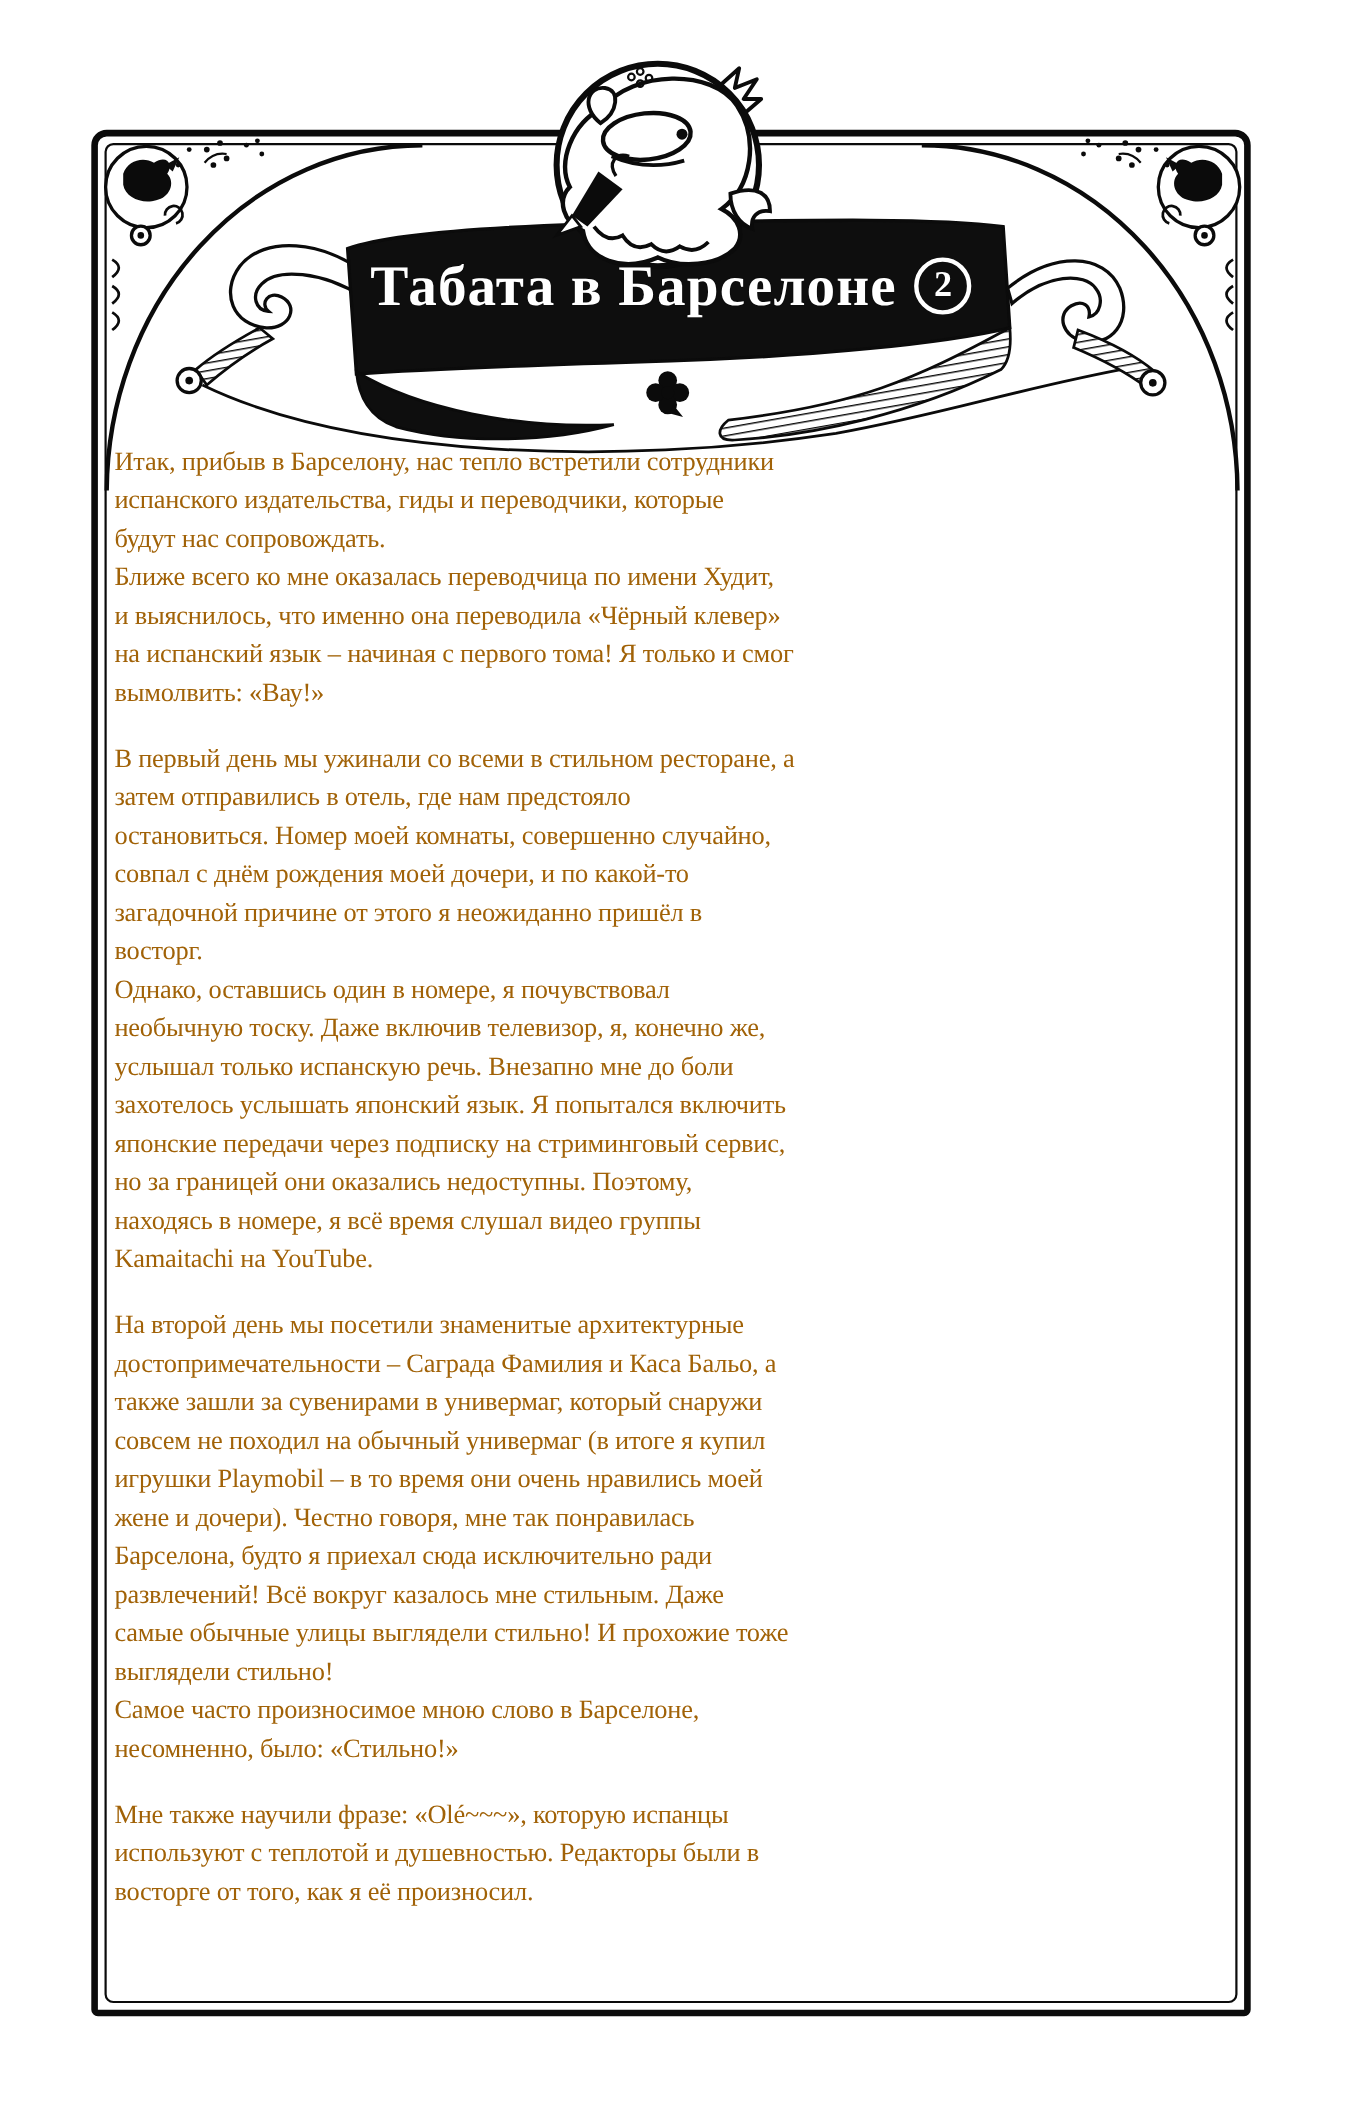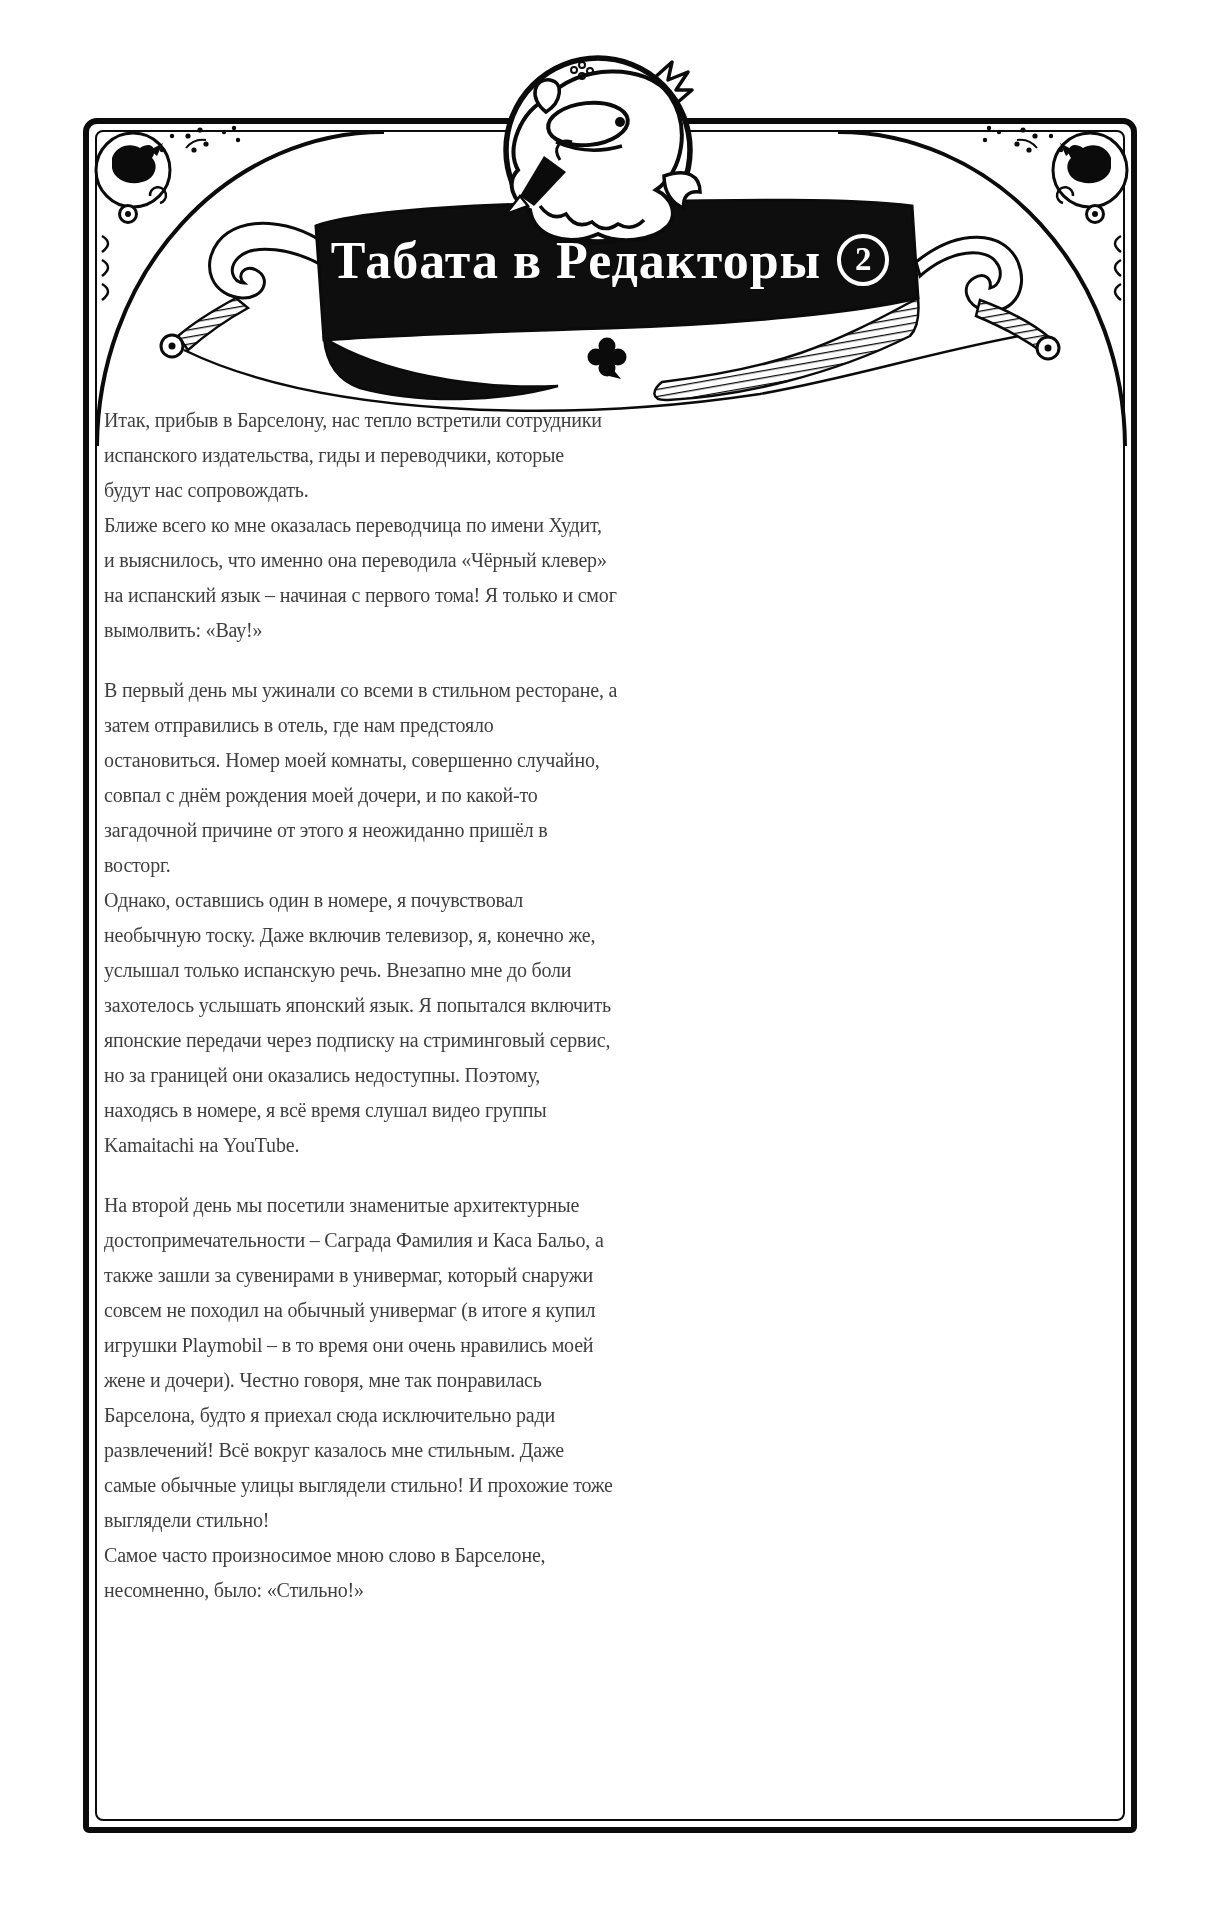--- a/index.html
+++ b/index.html
@@ -36,21 +36,21 @@
     text-shadow:0 0 1px #000;
   }
   .title-num{
     display:inline-flex;align-items:center;justify-content:center;
     width:44px;height:44px;border:4px solid #fff;border-radius:50%;
     font-size:33px;font-weight:bold;transform:translateY(-1px);
   }
   
   .body-text{
     position:absolute;left:104px;top:403px;width:1022px;
-    font-size:20px;line-height:35px;color:#404040;
+    font-size:24px;line-height:35px;color:#a16207;
     letter-spacing:-0.2px;white-space:pre;z-index:7;
     font-weight:500;
   }
   .body-text .para{margin:0;}
   .body-text .para + .para{margin-top:25px;}
 </style>
 </head>
 <body>
 
 <div class="frame-outer"></div>
@@ -151,21 +151,21 @@
     <g fill="none" stroke="#0b0b0b" stroke-width="2.5">
       <path d="M102,236 q12,7 0,16"></path>
       <path d="M102,260 q12,7 0,16"></path>
       <path d="M102,284 q12,7 0,16"></path>
     </g>
   </g>
   <use href="#corner-ornament" transform="translate(1223,0) scale(-1,1)"></use>
 </svg>
 
 <div class="title-wrap">
-  <span class="title-text">Табата в Редакторы</span>
+  <span class="title-text">Табата в Барселоне</span>
   <span class="title-num">2</span>
 </div>
 
 <div class="body-text"><div class="para">Итак, прибыв в Барселону, нас тепло встретили сотрудники
 испанского издательства, гиды и переводчики, которые
 будут нас сопровождать.
 Ближе всего ко мне оказалась переводчица по имени Худит,
 и выяснилось, что именно она переводила «Чёрный клевер»
 на испанский язык – начиная с первого тома! Я только и смог
 вымолвить: «Вау!»</div><div class="para">В первый день мы ужинали со всеми в стильном ресторане, а
@@ -185,13 +185,15 @@
 достопримечательности – Саграда Фамилия и Каса Бальо, а
 также зашли за сувенирами в универмаг, который снаружи
 совсем не походил на обычный универмаг (в итоге я купил
 игрушки Playmobil – в то время они очень нравились моей
 жене и дочери). Честно говоря, мне так понравилась
 Барселона, будто я приехал сюда исключительно ради
 развлечений! Всё вокруг казалось мне стильным. Даже
 самые обычные улицы выглядели стильно! И прохожие тоже
 выглядели стильно!
 Самое часто произносимое мною слово в Барселоне,
-несомненно, было: «Стильно!»</div></div>
+несомненно, было: «Стильно!»</div><div class="para">Мне также научили фразе: «Olé~~~», которую испанцы
+используют с теплотой и душевностью. Редакторы были в
+восторге от того, как я её произносил.</div></div>
 
 </body></html>

